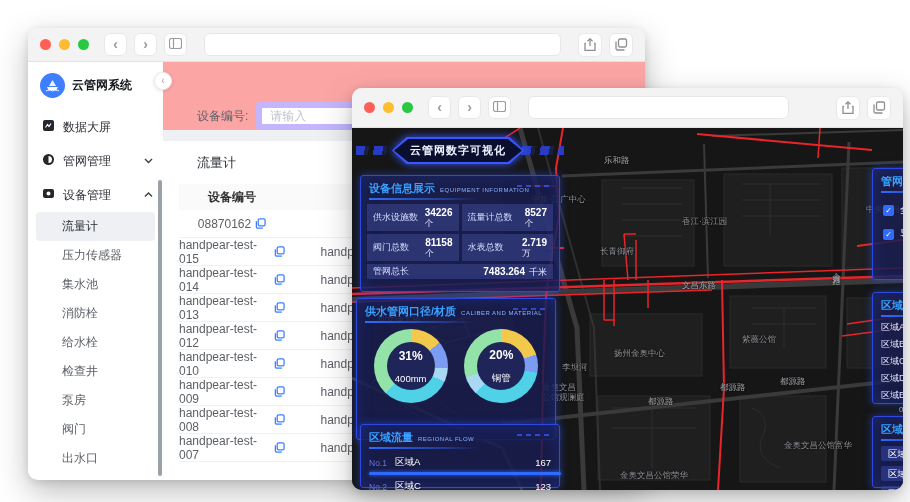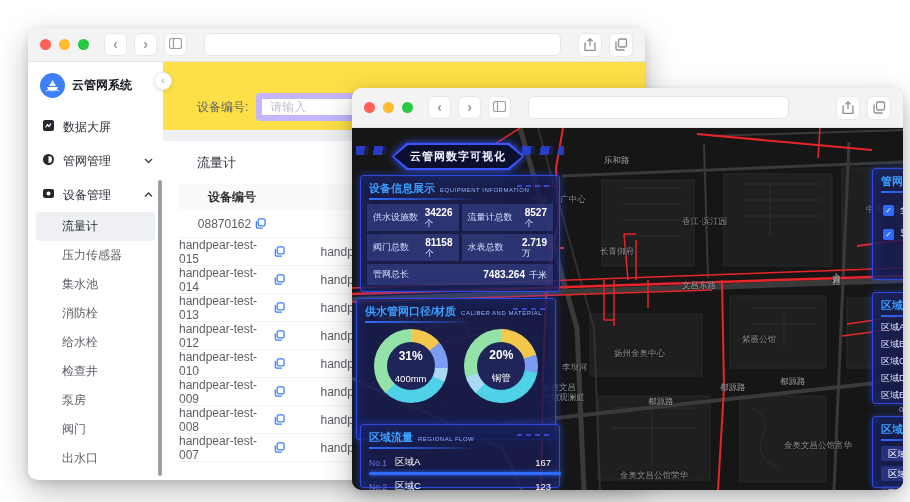--- a/index.html
+++ b/index.html
@@ -33,21 +33,21 @@
   .menu-item .mlabel { flex:1; }
   .subitem { height:29px; line-height:29px; margin:0 8px; padding-left:26px; font-size:12px;
              color:#5c6066; border-radius:4px; cursor:pointer; }
   .subitem.active { background:#eef0f3; color:#2b2f36; }
   .sb-scroll { position:absolute; right:1px; top:118px; width:4px; height:296px;
                background:#9aa0a8; border-radius:2px; }
   .collapse-btn { position:absolute; left:128px; top:8px; width:18px; height:18px; background:#fff;
                   border:1px solid #ececec; border-radius:50%; box-shadow:0 1px 4px rgba(0,0,0,.12);
                   font-size:10px; color:#9b9ba1; text-align:center; line-height:16px; z-index:3; }
   .bw-main { flex:1; background:#eef0f4; display:flex; flex-direction:column; min-width:0; }
-  .filter-block { background:#fde047; height:68px; padding:22px 0 0 34px; display:flex; align-items:center; }
+  .filter-block { background:#fca5a5; height:68px; padding:22px 0 0 34px; display:flex; align-items:flex-end; }
   .filter-label { font-size:12px; color:#5c6066; line-height:28px; margin-right:8px; }
   .filter-input { width:126px; height:28px; border:6px solid #c4b5fd; border-radius:4px;
                   padding:0 8px; font-size:12px; color:#333; outline:none; }
   .filter-input::placeholder { color:#c0c4cc; }
   .card { background:#fff; margin-top:11px; flex:1; padding:13px 16px 0 16px; }
   .card-title { font-size:13px; color:#2b2f36; margin-left:18px; margin-bottom:12px; }
   .thead { display:flex; background:#fafafa; height:26px; align-items:center; }
   .th { font-size:12px; color:#303133; font-weight:bold; text-align:center; }
   .trow { display:flex; height:28px; align-items:center; border-bottom:1px solid #f1f2f4; }
   .tc { font-size:12px; color:#5c6066; display:flex; align-items:center; justify-content:center; gap:4px; }
@@ -55,21 +55,21 @@
   .copyic { width:11px; height:11px; flex:none; }
   
   #win-front { left:352px; top:88px; width:551px; height:402px; z-index:10; }
   #win-front .toolbar { height:40px; }
   .dash { position:relative; width:551px; height:362px; background:#141414; overflow:hidden; }
   .map-svg { position:absolute; left:0; top:0; }
   .maplabel { position:absolute; font-size:8.5px; color:#8d9196; white-space:pre-line;
               text-shadow:0 0 2px #000; z-index:1; line-height:10px; }
   .maplabel.road { color:#a3a7ad; }
   .maplabel.vroad { color:#a3a7ad; writing-mode:vertical-rl; letter-spacing:2px; }
-  .badge-wrap { position:absolute; left:40px; top:9px; z-index:5; filter:drop-shadow(0 0 4px #2f56ff);margin-top:6px; }
+  .badge-wrap { position:absolute; left:40px; top:9px; z-index:5; filter:drop-shadow(0 0 4px #2f56ff); }
   .badge { background:#3b55ff; clip-path:polygon(11% 0,89% 0,100% 50%,89% 100%,11% 100%,0 50%);
            padding:2px; }
   .badge-in { background:#0a0f2e; clip-path:polygon(11% 0,89% 0,100% 50%,89% 100%,11% 100%,0 50%);
               padding:4px 16px; font-size:11px; font-weight:bold; color:#eef2ff; letter-spacing:1px; }
   .deco { position:absolute; top:18px; height:9px; z-index:4; opacity:.9;
           background:repeating-linear-gradient(100deg,#2b3fd6 0 9px,rgba(43,63,214,.25) 9px 13px,transparent 13px 18px); }
   .deco.dl { left:4px; width:34px; } .deco.dr { left:134px; width:78px; }
   .panel { position:absolute; background:rgba(24,29,80,.84); border:1px solid #2e49e0; border-radius:3px;
            box-shadow:0 0 8px rgba(47,90,255,.5), inset 0 0 16px rgba(47,90,255,.22); z-index:3; }
   .phead { display:flex; align-items:baseline; padding:5px 8px 2px; gap:5px; position:relative; }
@@ -78,21 +78,21 @@
   .phead::after { content:""; position:absolute; right:8px; top:9px; width:34px; height:2px;
                   background:repeating-linear-gradient(90deg,#3c5bff 0 5px,transparent 5px 9px); opacity:.7; }
   .pline { height:2px; margin:0 8px 4px; width:55%;
            background:linear-gradient(90deg,#2f6bff,rgba(47,107,255,.4) 70%,transparent); }
   #p-info { left:8px; top:47px; width:200px; height:117px; }
   .stats { display:grid; grid-template-columns:1fr 1fr; gap:3px; padding:0 6px; }
   .stat { background:rgba(62,71,150,.55); display:flex; align-items:center; padding:2px 6px; height:27px; }
   .stat .slabel { flex:1; font-size:9px; color:#d6ddff; }
   .stat .sval { font-size:10px; font-weight:bold; color:#fff; line-height:10px; text-align:left; }
   .stat .sunit { font-size:8.5px; font-weight:normal; color:#e8ecff; display:block; }
-  .stat.wide { grid-column:1 / 3; height:21px;justify-content:center; }
+  .stat.wide { grid-column:1 / 3; height:15px;justify-content:center; }
   .stat.wide .sval { display:flex; gap:4px; align-items:baseline; }
   .stat.wide .sunit { display:inline; font-size:9px; }
   #p-caliber { left:4px; top:170px; width:200px; height:142px; }
   .donut-row { display:flex; justify-content:space-evenly; margin-top:6px; }
   .donut { width:74px; height:74px; border-radius:50%; position:relative; }
   .donut .hole { position:absolute; left:13px; top:13px; width:48px; height:48px; border-radius:50%;
                  background:#1f2558; display:flex; flex-direction:column; align-items:center; justify-content:center; }
   .dpct { font-size:12px; font-weight:bold; color:#fff; }
   .dname { font-size:9.5px; color:#fff; margin-top:10px; }
   #p-flow { left:8px; top:296px; width:200px; height:64px; }

